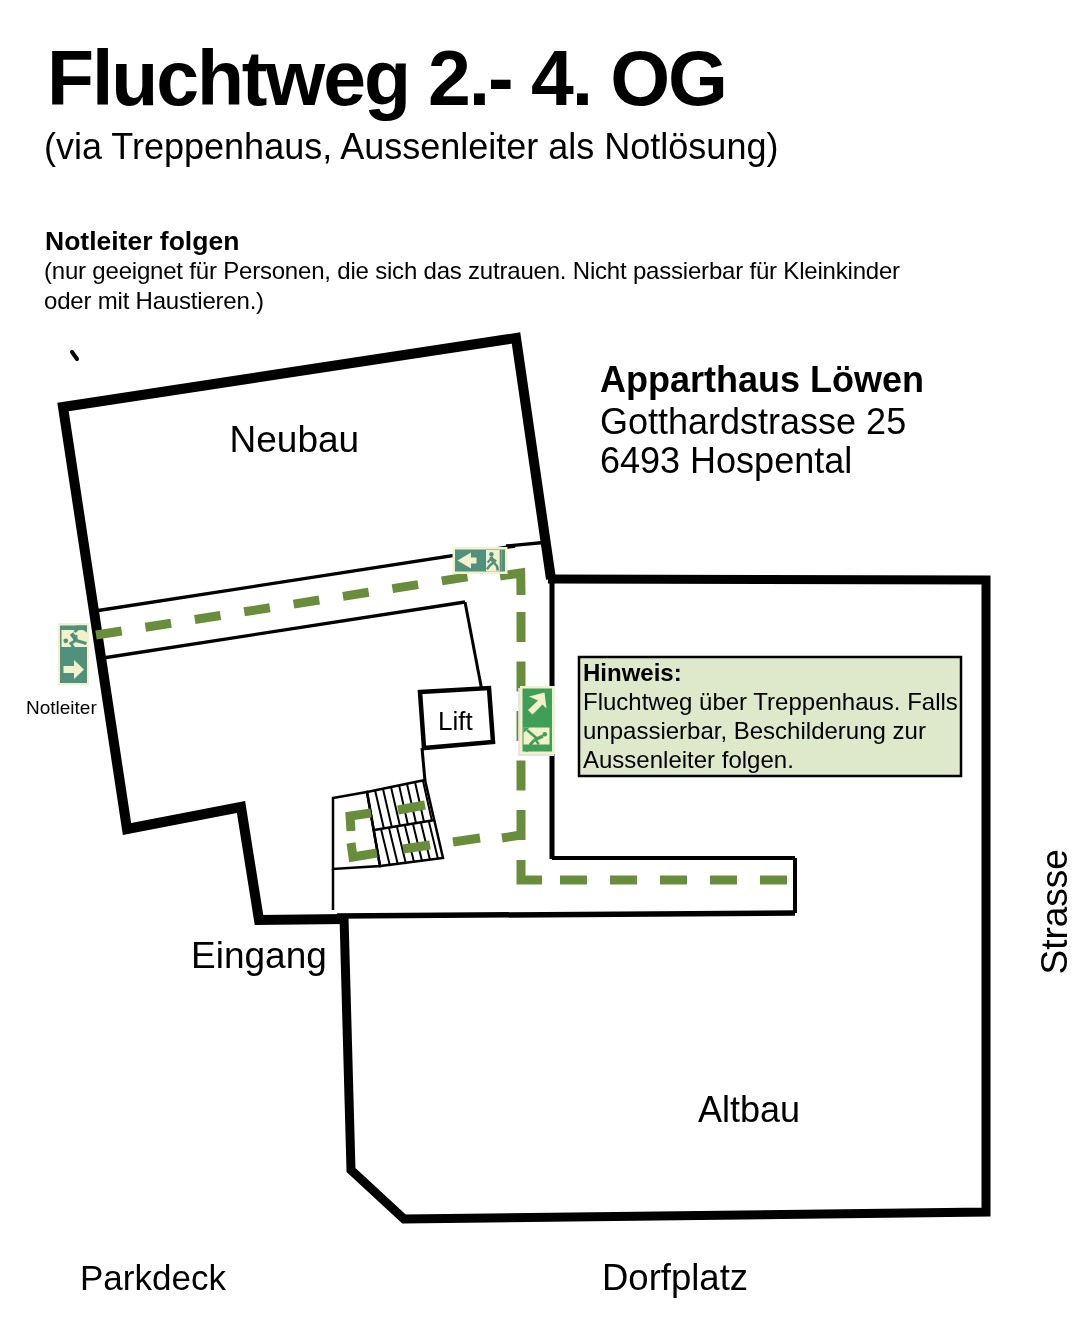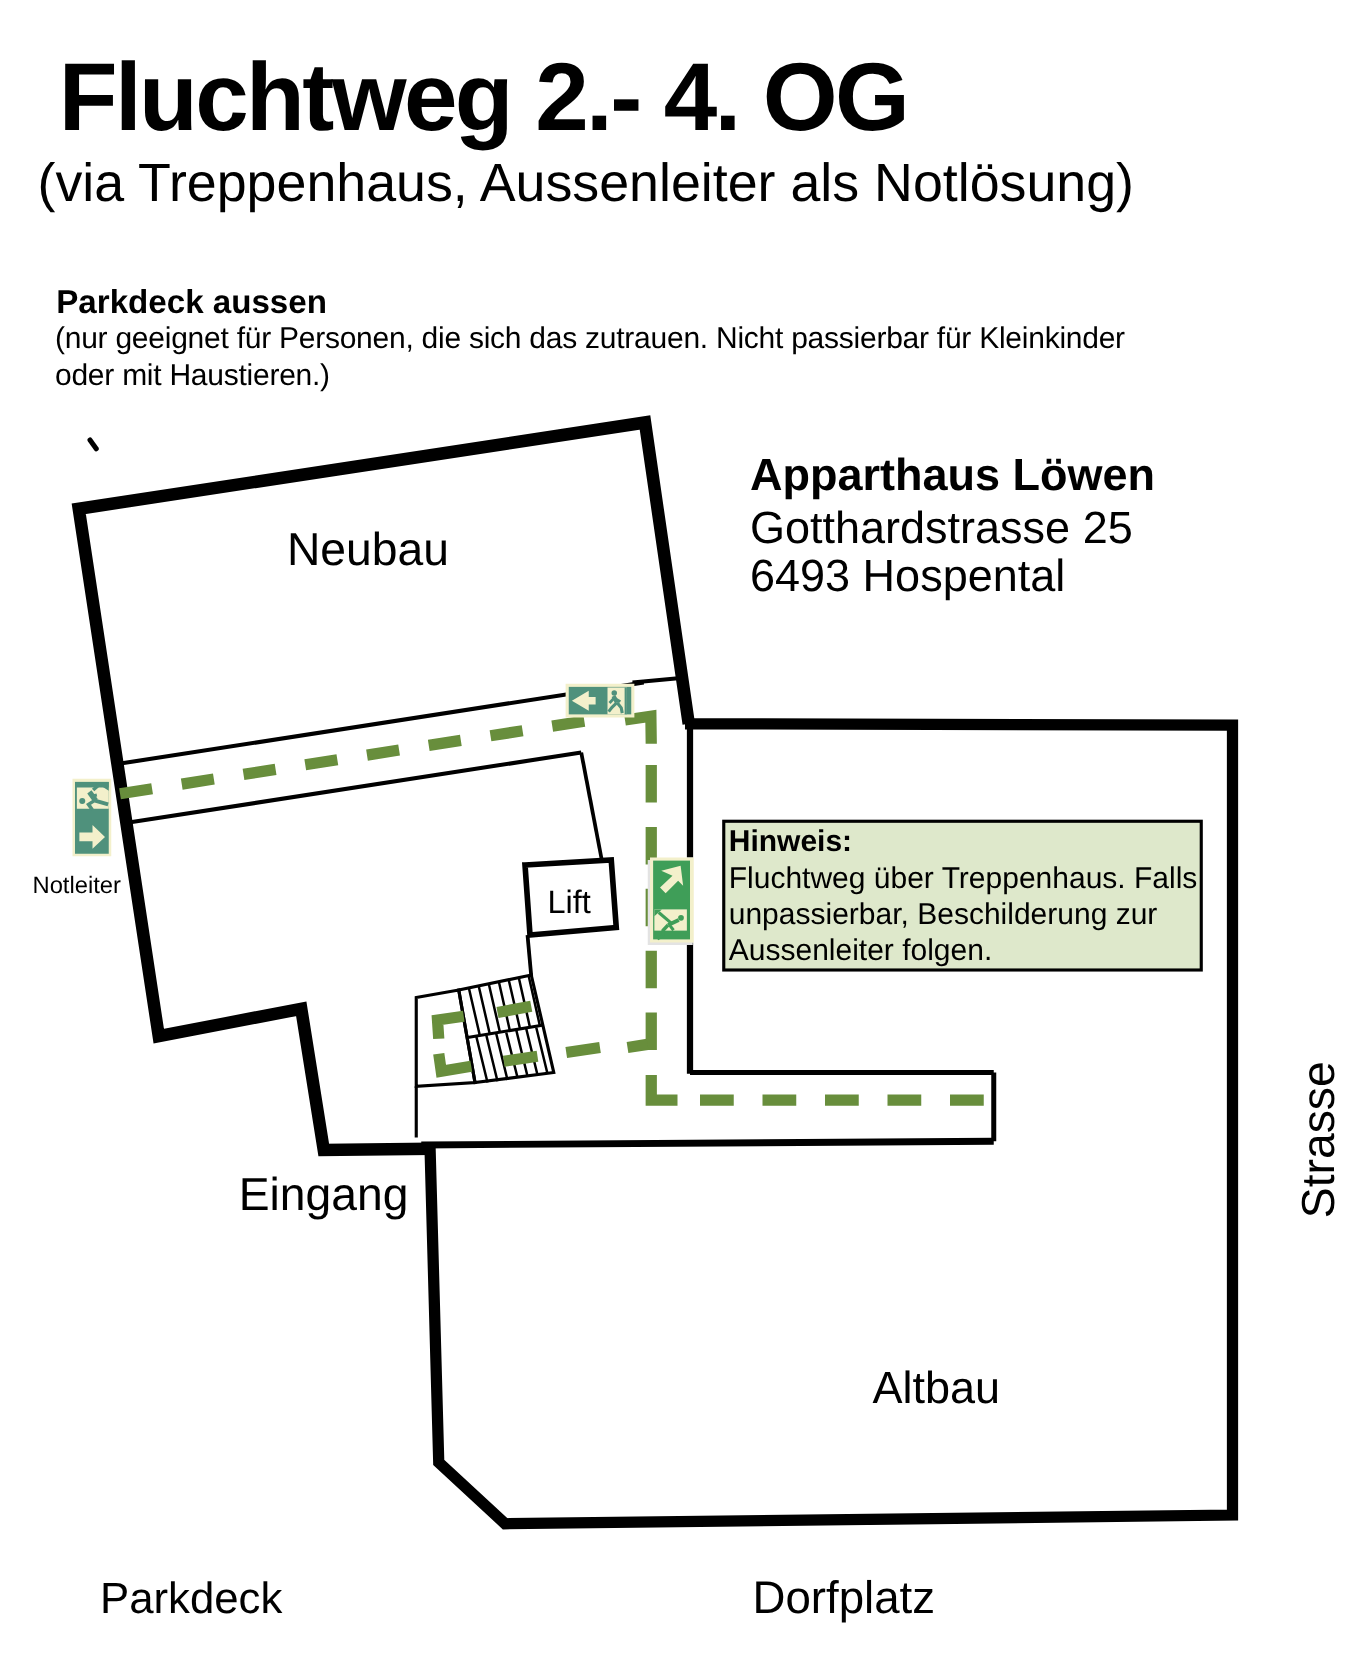--- a/index.html
+++ b/index.html
@@ -4,23 +4,23 @@
 <style>
   html,body{margin:0;padding:0;background:#fff;width:1092px;height:1324px;overflow:hidden;}
   body{font-family:"Liberation Sans",sans-serif;color:#000;position:relative;}
   .abs{position:absolute;}
 </style>
 </head>
 <body>
 
 <div class="abs" style="left:47px;top:40px;font-size:77px;font-weight:bold;letter-spacing:-2.1px;line-height:77px;">Fluchtweg 2.- 4. OG</div>
 
-<div class="abs" style="left:30px;top:123px;font-size:43px;letter-spacing:0px;line-height:48px;">(via Treppenhaus, Aussenleiter als Notlösung)</div>
+<div class="abs" style="left:44px;top:123px;font-size:36px;letter-spacing:0px;line-height:48px;">(via Treppenhaus, Aussenleiter als Notlösung)</div>
 
-<div class="abs" style="left:45px;top:226px;font-size:26.5px;font-weight:bold;letter-spacing:0px;">Parkdeck aussen</div>
+<div class="abs" style="left:45px;top:226px;font-size:26.5px;font-weight:bold;letter-spacing:0px;">Notleiter folgen</div>
 
 <div class="abs" style="left:44px;top:256px;font-size:24px;line-height:29.5px;width:1020px;letter-spacing:-0.2px;">(nur geeignet für Personen, die sich das zutrauen. Nicht passierbar für Kleinkinder<br>oder mit Haustieren.)</div>
 
 <svg class="abs" style="left:0;top:0;" width="1092" height="1324" viewBox="0 0 1092 1324">
 
   <path d="M 72,352 L 77,359" stroke="#000" stroke-width="4" stroke-linecap="round"></path>
 
   <g>
 
     <path d="M 346,919 L 259,920 L 241,807 L 127,829 L 63,407 L 516,338 L 551,579" stroke="#000" stroke-width="10" fill="none" stroke-linejoin="miter"></path>

